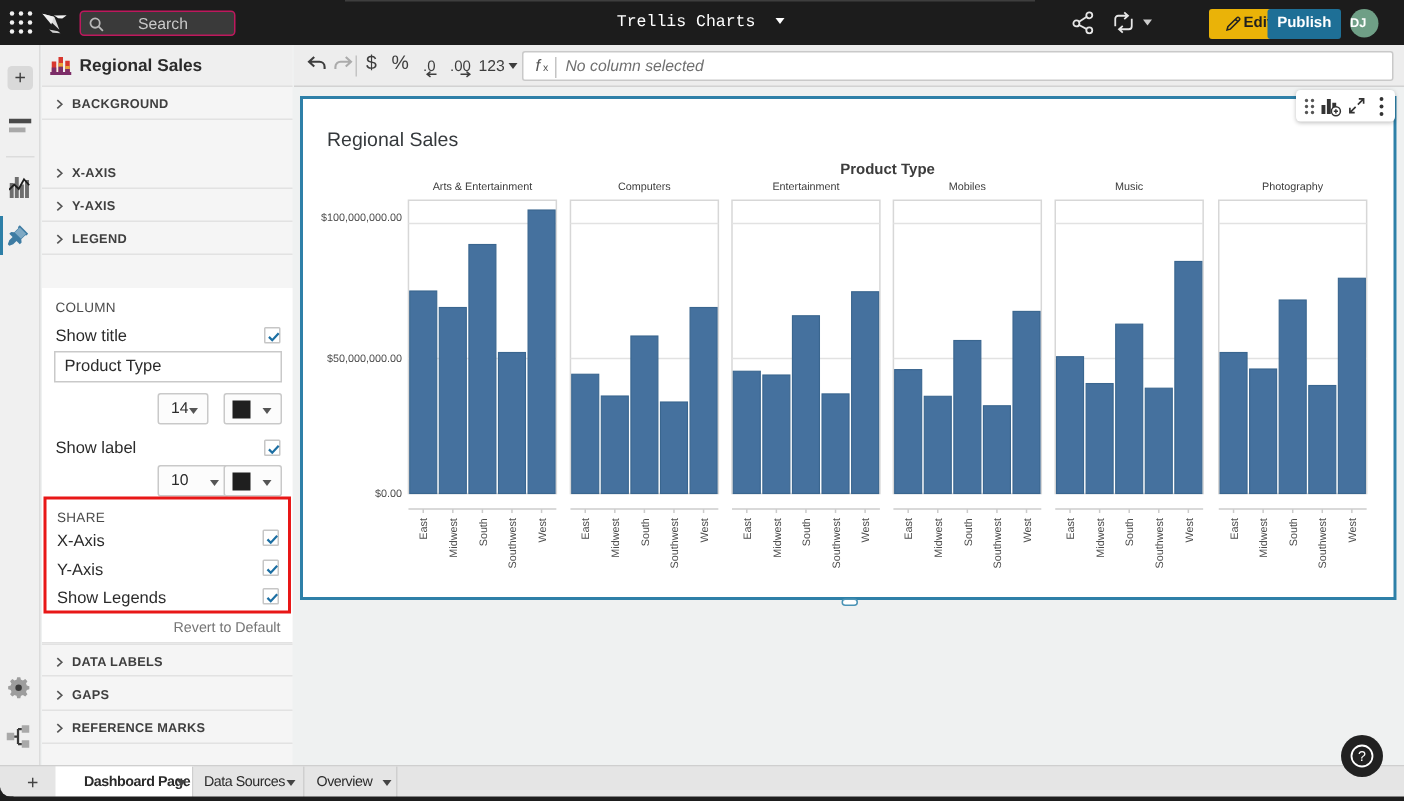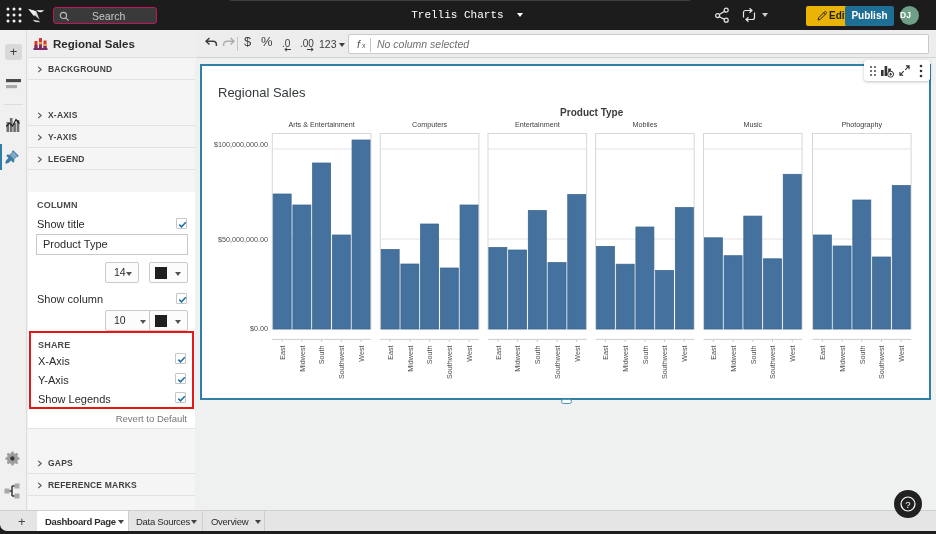--- a/index.html
+++ b/index.html
@@ -18,21 +18,21 @@
 #rail { position:absolute; left:0; top:30px; width:27px; height:480px; background:#f0f0f0; border-right:1px solid #dcdcdc; }
 #rail .plusbtn { position:absolute; left:5px; top:14px; width:17px; height:16px; background:#d9d9d9; border-radius:3px; color:#3f3f3f; font-size:13px; text-align:center; line-height:15px; }
 #railactive { position:absolute; left:0; top:144px; width:2px; height:26px; background:#2d7fa7; }
 
 #panel { position:absolute; left:28px; top:30px; width:167px; height:480px; background:#f5f5f5; }
 #panelhead { position:absolute; left:0; top:0; width:167px; height:28px; background:#efefef; border-bottom:1px solid #e0e0e0; font-size:11.5px; font-weight:bold; color:#2b2b2b; line-height:28px; }
 .sect { position:absolute; left:0; width:167px; height:22px; border-bottom:1px solid #e2e2e2; font-size:8.5px; font-weight:bold; color:#3f3f3f; line-height:22px; letter-spacing:0.2px; }
 .sect svg.chv { position:absolute; left:8px; top:8px; }
 .sect .stxt { position:absolute; left:20px; top:0; }
 #trellisbody { position:absolute; left:0; top:162px; width:167px; height:237px; background:#fff; border-bottom:1px solid #e2e2e2; }
-.minilabel { font-size:9px; font-weight:bold; color:#4a4a4a; letter-spacing:0.2px; }
+.minilabel { font-size:9px; font-weight:normal; color:#4a4a4a; letter-spacing:0.2px; }
 .ctl { font-size:11px; color:#2b2b2b; }
 .cbox { position:absolute; width:11px; height:11px; background:#fff; border:1px solid #c6c6c6; border-radius:1px; }
 .cbox svg { position:absolute; left:0px; top:0px; }
 .tinput { position:absolute; left:8px; width:152px; height:21px; background:#fff; border:1px solid #c9c9c9; font-size:11px; color:#2b2b2b; line-height:19px; padding-left:6px; }
 .drop { position:absolute; height:21px; background:#fcfcfc; border:1px solid #c9c9c9; border-radius:2px; font-size:10.5px; color:#2b2b2b; }
 .caret { display:inline-block; width:0; height:0; border-left:3.5px solid transparent; border-right:3.5px solid transparent; border-top:4px solid #555; vertical-align:middle; }
 #redbox { position:absolute; left:1px; top:139px; width:165px; height:78px; border:2px solid #e81717; }
 #revert { position:absolute; right:8px; top:221px; font-size:9.5px; color:#757575; }
 
 #toolbar { position:absolute; left:196px; top:30px; width:740px; height:28px; background:#ededed; border-bottom:1px solid #d2d2d2; }
@@ -189,21 +189,21 @@
       </div>
     <div class="tinput" style="top:42px">Product Type</div>
     <div class="drop" style="left:77px;top:70px;width:34px">
         <span style="position:absolute;left:8px;top:3px">14</span>
         <span class="caret abs" style="right:6px;top:9px"></span>
       </div>
     <div class="drop" style="left:121px;top:70px;width:39px">
         <span class="abs" style="left:5px;top:4px;width:12px;height:12px;background:#1f1f1f"></span>
         <span class="caret abs" style="right:6px;top:9px"></span>
       </div>
-    <div class="ctl abs" style="left:9px;top:101px">Show column</div>
+    <div class="ctl abs" style="left:9px;top:101px">Show label</div>
     <div class="cbox" style="left:148px;top:101px">
         <svg width="11" height="11" viewBox="0 0 11 11">
           <path d="M2.3 5.6 L4.5 7.8 L8.8 3.2" fill="none" stroke="#1c6fa3" stroke-width="1.5"></path>
         </svg>
       </div>
     <div class="drop" style="left:77px;top:118px;width:48px">
         <span style="position:absolute;left:8px;top:3px">10</span>
         <span class="caret abs" style="right:6px;top:9px"></span>
       </div>
     <div class="drop" style="left:121px;top:118px;width:39px">
@@ -226,20 +226,26 @@
         </div>
       <div class="ctl abs" style="left:7px;top:60px">Show Legends</div>
       <div class="cbox" style="left:144px;top:59px">
           <svg width="11" height="11" viewBox="0 0 11 11">
             <path d="M2.3 5.6 L4.5 7.8 L8.8 3.2" fill="none" stroke="#1c6fa3" stroke-width="1.5"></path>
           </svg>
         </div>
     </div>
     <div id="revert">Revert to Default</div>
   </div>
+  <div class="sect" style="top:399px;border-top:1px solid #e2e2e2">
+      <svg class="chv" width="7" height="7" viewBox="0 0 7 7">
+        <path d="M2.2 0.8 L5.2 3.5 L2.2 6.2" stroke="#555" stroke-width="1.1" fill="none"></path>
+      </svg>
+      <span class="stxt">DATA LABELS</span>
+    </div>
   <div class="sect" style="top:422px">
       <svg class="chv" width="7" height="7" viewBox="0 0 7 7">
         <path d="M2.2 0.8 L5.2 3.5 L2.2 6.2" stroke="#555" stroke-width="1.1" fill="none"></path>
       </svg>
       <span class="stxt">GAPS</span>
     </div>
   <div class="sect" style="top:444px">
       <svg class="chv" width="7" height="7" viewBox="0 0 7 7">
         <path d="M2.2 0.8 L5.2 3.5 L2.2 6.2" stroke="#555" stroke-width="1.1" fill="none"></path>
       </svg>
@@ -432,21 +438,21 @@
         <circle cx="2" cy="7" r="1.3"></circle>
         <circle cx="2" cy="12" r="1.3"></circle>
       </g>
     </svg>
 </div>
 
 <div id="cornerdark"></div>
 <div id="bottombar">
   <div class="abs" style="left:18px;top:3px;font-size:13px;color:#444">+</div>
   <div class="tab" style="left:37px;width:92px;background:#fff;font-weight:bold">
-      <span style="position:absolute;left:8px">Dashboard Page</span>
+      <span style="position:absolute;left:19px">Dashboard Page</span>
       <span class="caret abs" style="left:81px;top:9px;border-top-color:#444"></span>
     </div>
   <div class="tab" style="left:129px;width:74px">
       <span style="position:absolute;left:7px">Data Sources</span>
       <span class="caret abs" style="left:62px;top:9px;border-top-color:#444"></span>
     </div>
   <div class="tab" style="left:203px;width:62px">
       <span style="position:absolute;left:8px">Overview</span>
       <span class="caret abs" style="left:52px;top:9px;border-top-color:#444"></span>
     </div>

